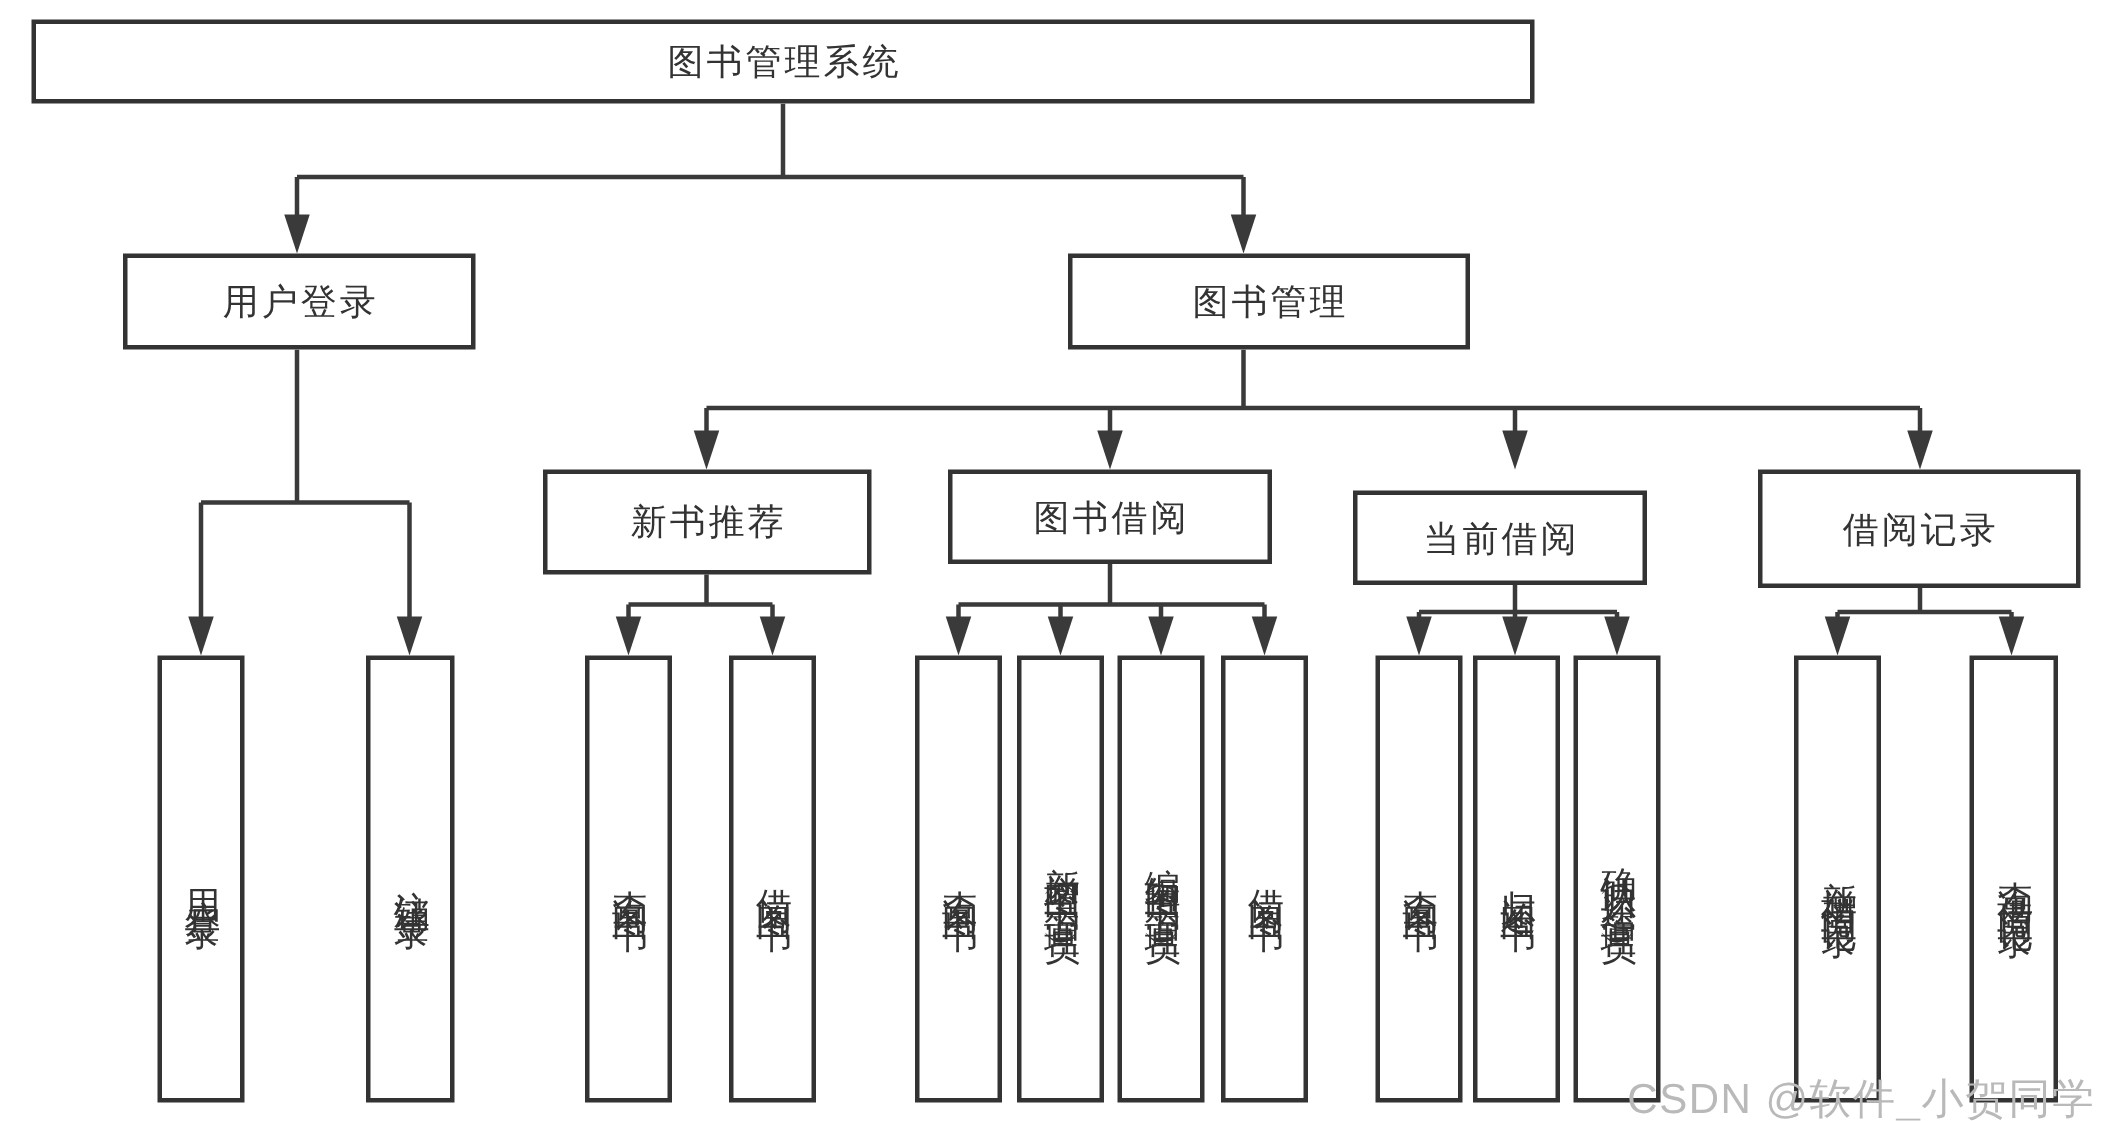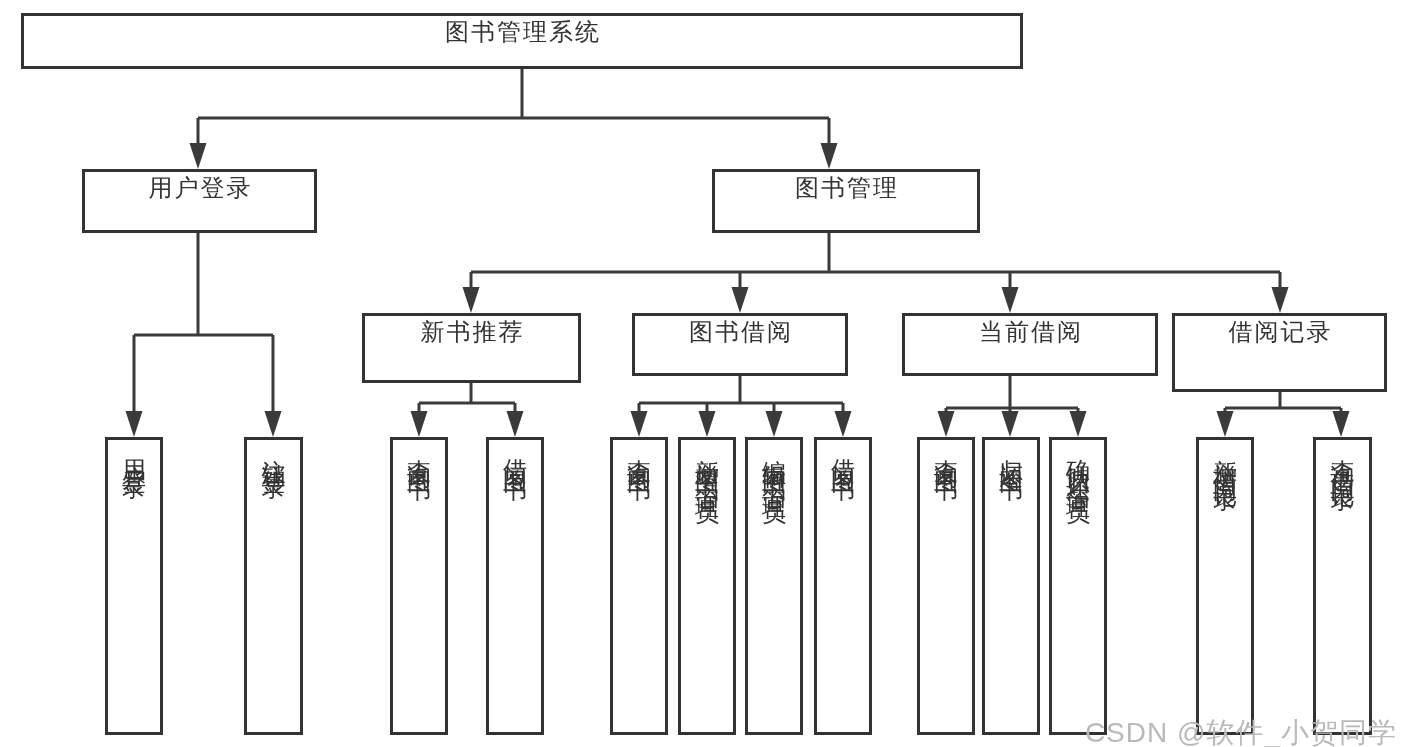--- a/index.html
+++ b/index.html
@@ -15,21 +15,21 @@
     background:var(--bg);
     font-family:"Liberation Sans","DejaVu Sans",sans-serif;
   }
   .stage{position:absolute;inset:0;}
   svg.connectors{position:absolute;left:0;top:0;z-index:1;}
   svg.connectors path{stroke:var(--line);stroke-width:3;fill:none;}
   svg.connectors polygon{fill:var(--line);stroke:none;}
   .node{
     position:absolute;z-index:2;box-sizing:border-box;
     background:var(--bg);border:3px solid var(--box-border);
-    display:flex;justify-content:center;
+    display:flex;align-items:center;justify-content:center;
     color:var(--text);
   }
   .node.h span{
     font-size:24px;letter-spacing:2px;text-indent:2px;
     white-space:nowrap;color:var(--text);
   }
   .node.v span{
     writing-mode:vertical-rl;text-orientation:mixed;
     font-size:24px;letter-spacing:6px;line-height:1;
     white-space:nowrap;color:var(--text);
@@ -84,21 +84,21 @@
   <div class="node h" style="left:712px;top:169px;width:268px;height:64px">
     <span>图书管理</span>
   </div>
 
   <div class="node h" style="left:362px;top:313px;width:219px;height:70px">
     <span>新书推荐</span>
   </div>
   <div class="node h" style="left:632px;top:313px;width:216px;height:63px">
     <span>图书借阅</span>
   </div>
-  <div class="node h" style="left:902px;top:313px;width:256px;height:63px">
+  <div class="node h" style="left:902px;top:327px;width:196px;height:63px">
     <span>当前借阅</span>
   </div>
   <div class="node h" style="left:1172px;top:313px;width:215px;height:79px">
     <span>借阅记录</span>
   </div>
 
   <div class="node v" style="left:105px;top:437px;width:58px;height:298px">
     <span>用户登录</span>
   </div>
   <div class="node v" style="left:244px;top:437px;width:59px;height:298px">

